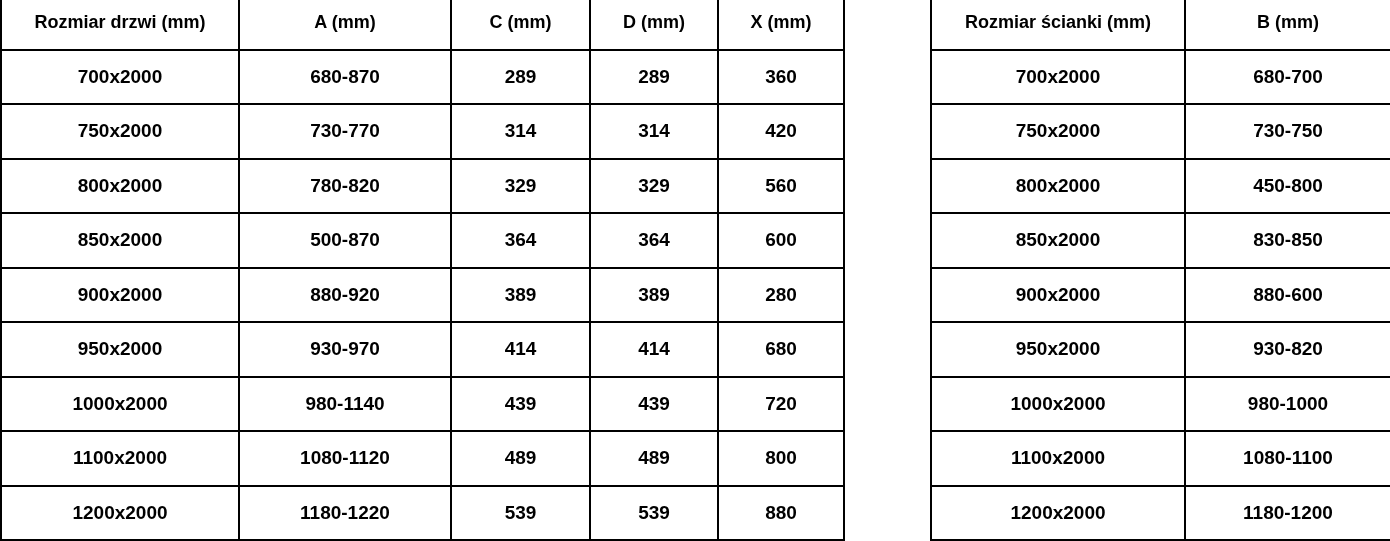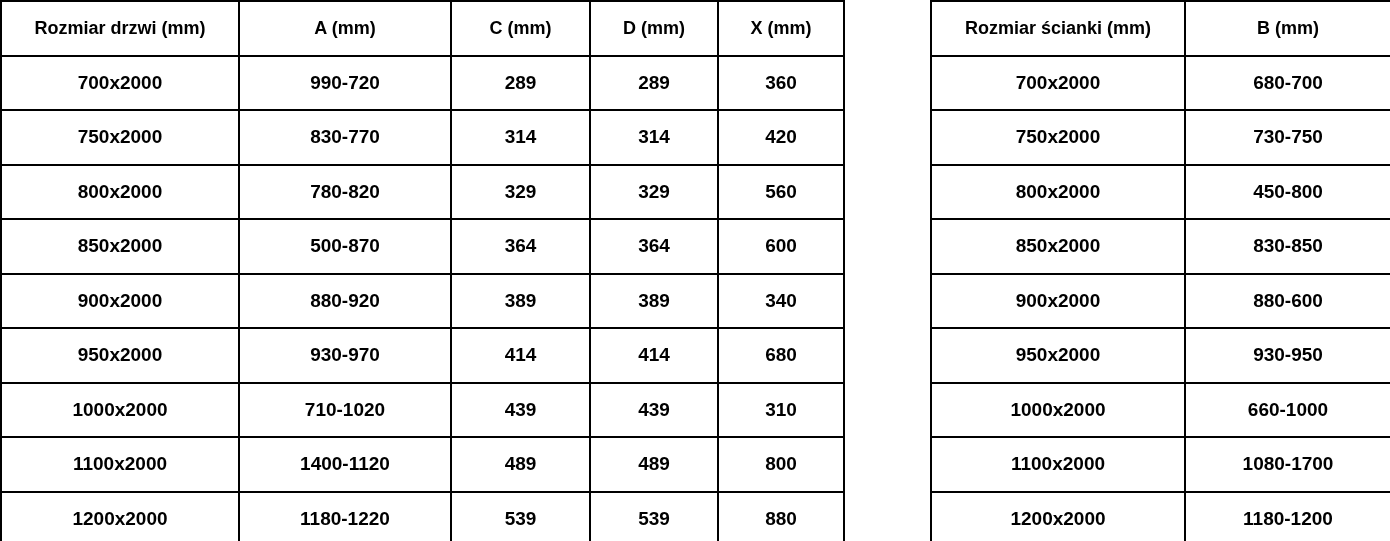--- a/index.html
+++ b/index.html
@@ -12,21 +12,21 @@
     height: 541px;
     font-family: "Liberation Sans", sans-serif;
     color: #000000;
     overflow: hidden;
   }
   .page {
     position: relative;
     width: 1390px;
     height: 541px;
     display: flex;
-    align-items: flex-start;
+    align-items: flex-end;
   }
   .tables {
     display: flex;
     flex-direction: row;
     width: 100%;
     justify-content: space-between;
   }
   table {
     border-collapse: collapse;
     table-layout: fixed;
@@ -83,28 +83,28 @@
           <th>Rozmiar drzwi (mm)</th>
           <th>A (mm)</th>
           <th>C (mm)</th>
           <th>D (mm)</th>
           <th>X (mm)</th>
         </tr>
       </thead>
       <tbody>
         <tr>
           <td>700x2000</td>
-          <td>990-720</td>
+          <td>680-870</td>
           <td>289</td>
           <td>289</td>
           <td>360</td>
         </tr>
         <tr>
           <td>750x2000</td>
-          <td>830-770</td>
+          <td>730-770</td>
           <td>314</td>
           <td>314</td>
           <td>420</td>
         </tr>
         <tr>
           <td>800x2000</td>
           <td>780-820</td>
           <td>329</td>
           <td>329</td>
           <td>560</td>
@@ -114,39 +114,39 @@
           <td>500-870</td>
           <td>364</td>
           <td>364</td>
           <td>600</td>
         </tr>
         <tr>
           <td>900x2000</td>
           <td>880-920</td>
           <td>389</td>
           <td>389</td>
-          <td>340</td>
+          <td>280</td>
         </tr>
         <tr>
           <td>950x2000</td>
           <td>930-970</td>
           <td>414</td>
           <td>414</td>
           <td>680</td>
         </tr>
         <tr>
           <td>1000x2000</td>
-          <td>710-1020</td>
+          <td>980-1140</td>
           <td>439</td>
           <td>439</td>
-          <td>310</td>
+          <td>720</td>
         </tr>
         <tr>
           <td>1100x2000</td>
-          <td>1400-1120</td>
+          <td>1080-1120</td>
           <td>489</td>
           <td>489</td>
           <td>800</td>
         </tr>
         <tr>
           <td>1200x2000</td>
           <td>1180-1220</td>
           <td>539</td>
           <td>539</td>
           <td>880</td>
@@ -181,29 +181,29 @@
         <tr>
           <td>850x2000</td>
           <td>830-850</td>
         </tr>
         <tr>
           <td>900x2000</td>
           <td>880-600</td>
         </tr>
         <tr>
           <td>950x2000</td>
-          <td>930-950</td>
+          <td>930-820</td>
         </tr>
         <tr>
           <td>1000x2000</td>
-          <td>660-1000</td>
+          <td>980-1000</td>
         </tr>
         <tr>
           <td>1100x2000</td>
-          <td>1080-1700</td>
+          <td>1080-1100</td>
         </tr>
         <tr>
           <td>1200x2000</td>
           <td>1180-1200</td>
         </tr>
       </tbody>
     </table>
 
   </div>
 </div>

